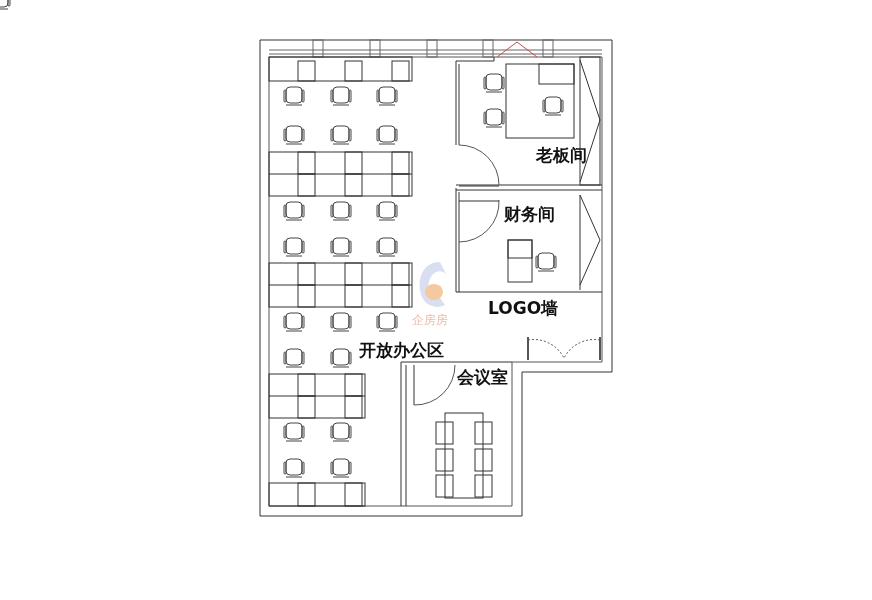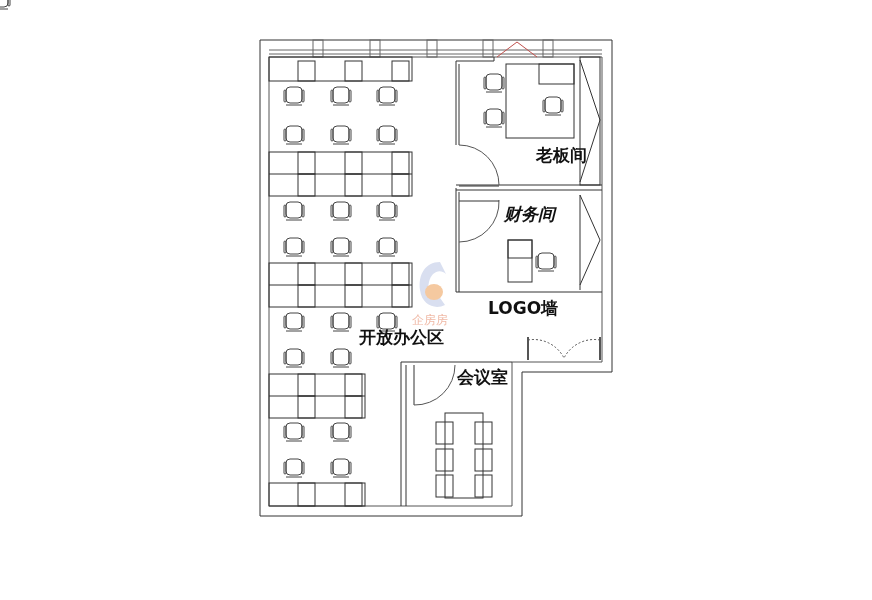--- a/index.html
+++ b/index.html
@@ -146,17 +146,17 @@
     <use href="#ch" x="546" y="262"></use>
   </g>
 
   <g stroke="none">
     <path d="M440 262 C425 262 418 275 420 290 C422 305 435 310 445 305 L438 295 C430 298 427 290 429 282 C431 272 440 268 446 274 Z" fill="#d9dff0"></path>
     <ellipse cx="434" cy="292" rx="9" ry="8" fill="#f5c9a0"></ellipse>
   </g>
 </svg>
 
 <div class="label" style="left:502px;top:144px;margin-left:34px;">老板间</div>
-<div class="label" style="left:504px;top:203px;font-style:italic;">财务间</div>
+<div class="label" style="left:504px;top:203px;">财务间</div>
 <div class="label" style="left:488px;top:297px;">LOGO墙</div>
-<div class="label" style="left:359px;top:326px;">开放办公区</div>
+<div class="label" style="left:359px;top:339px;">开放办公区</div>
 <div class="label" style="left:457px;top:366px;">会议室</div>
 <div class="wm" style="left:412px;top:312px;">企房房</div>
 
 </body></html>

